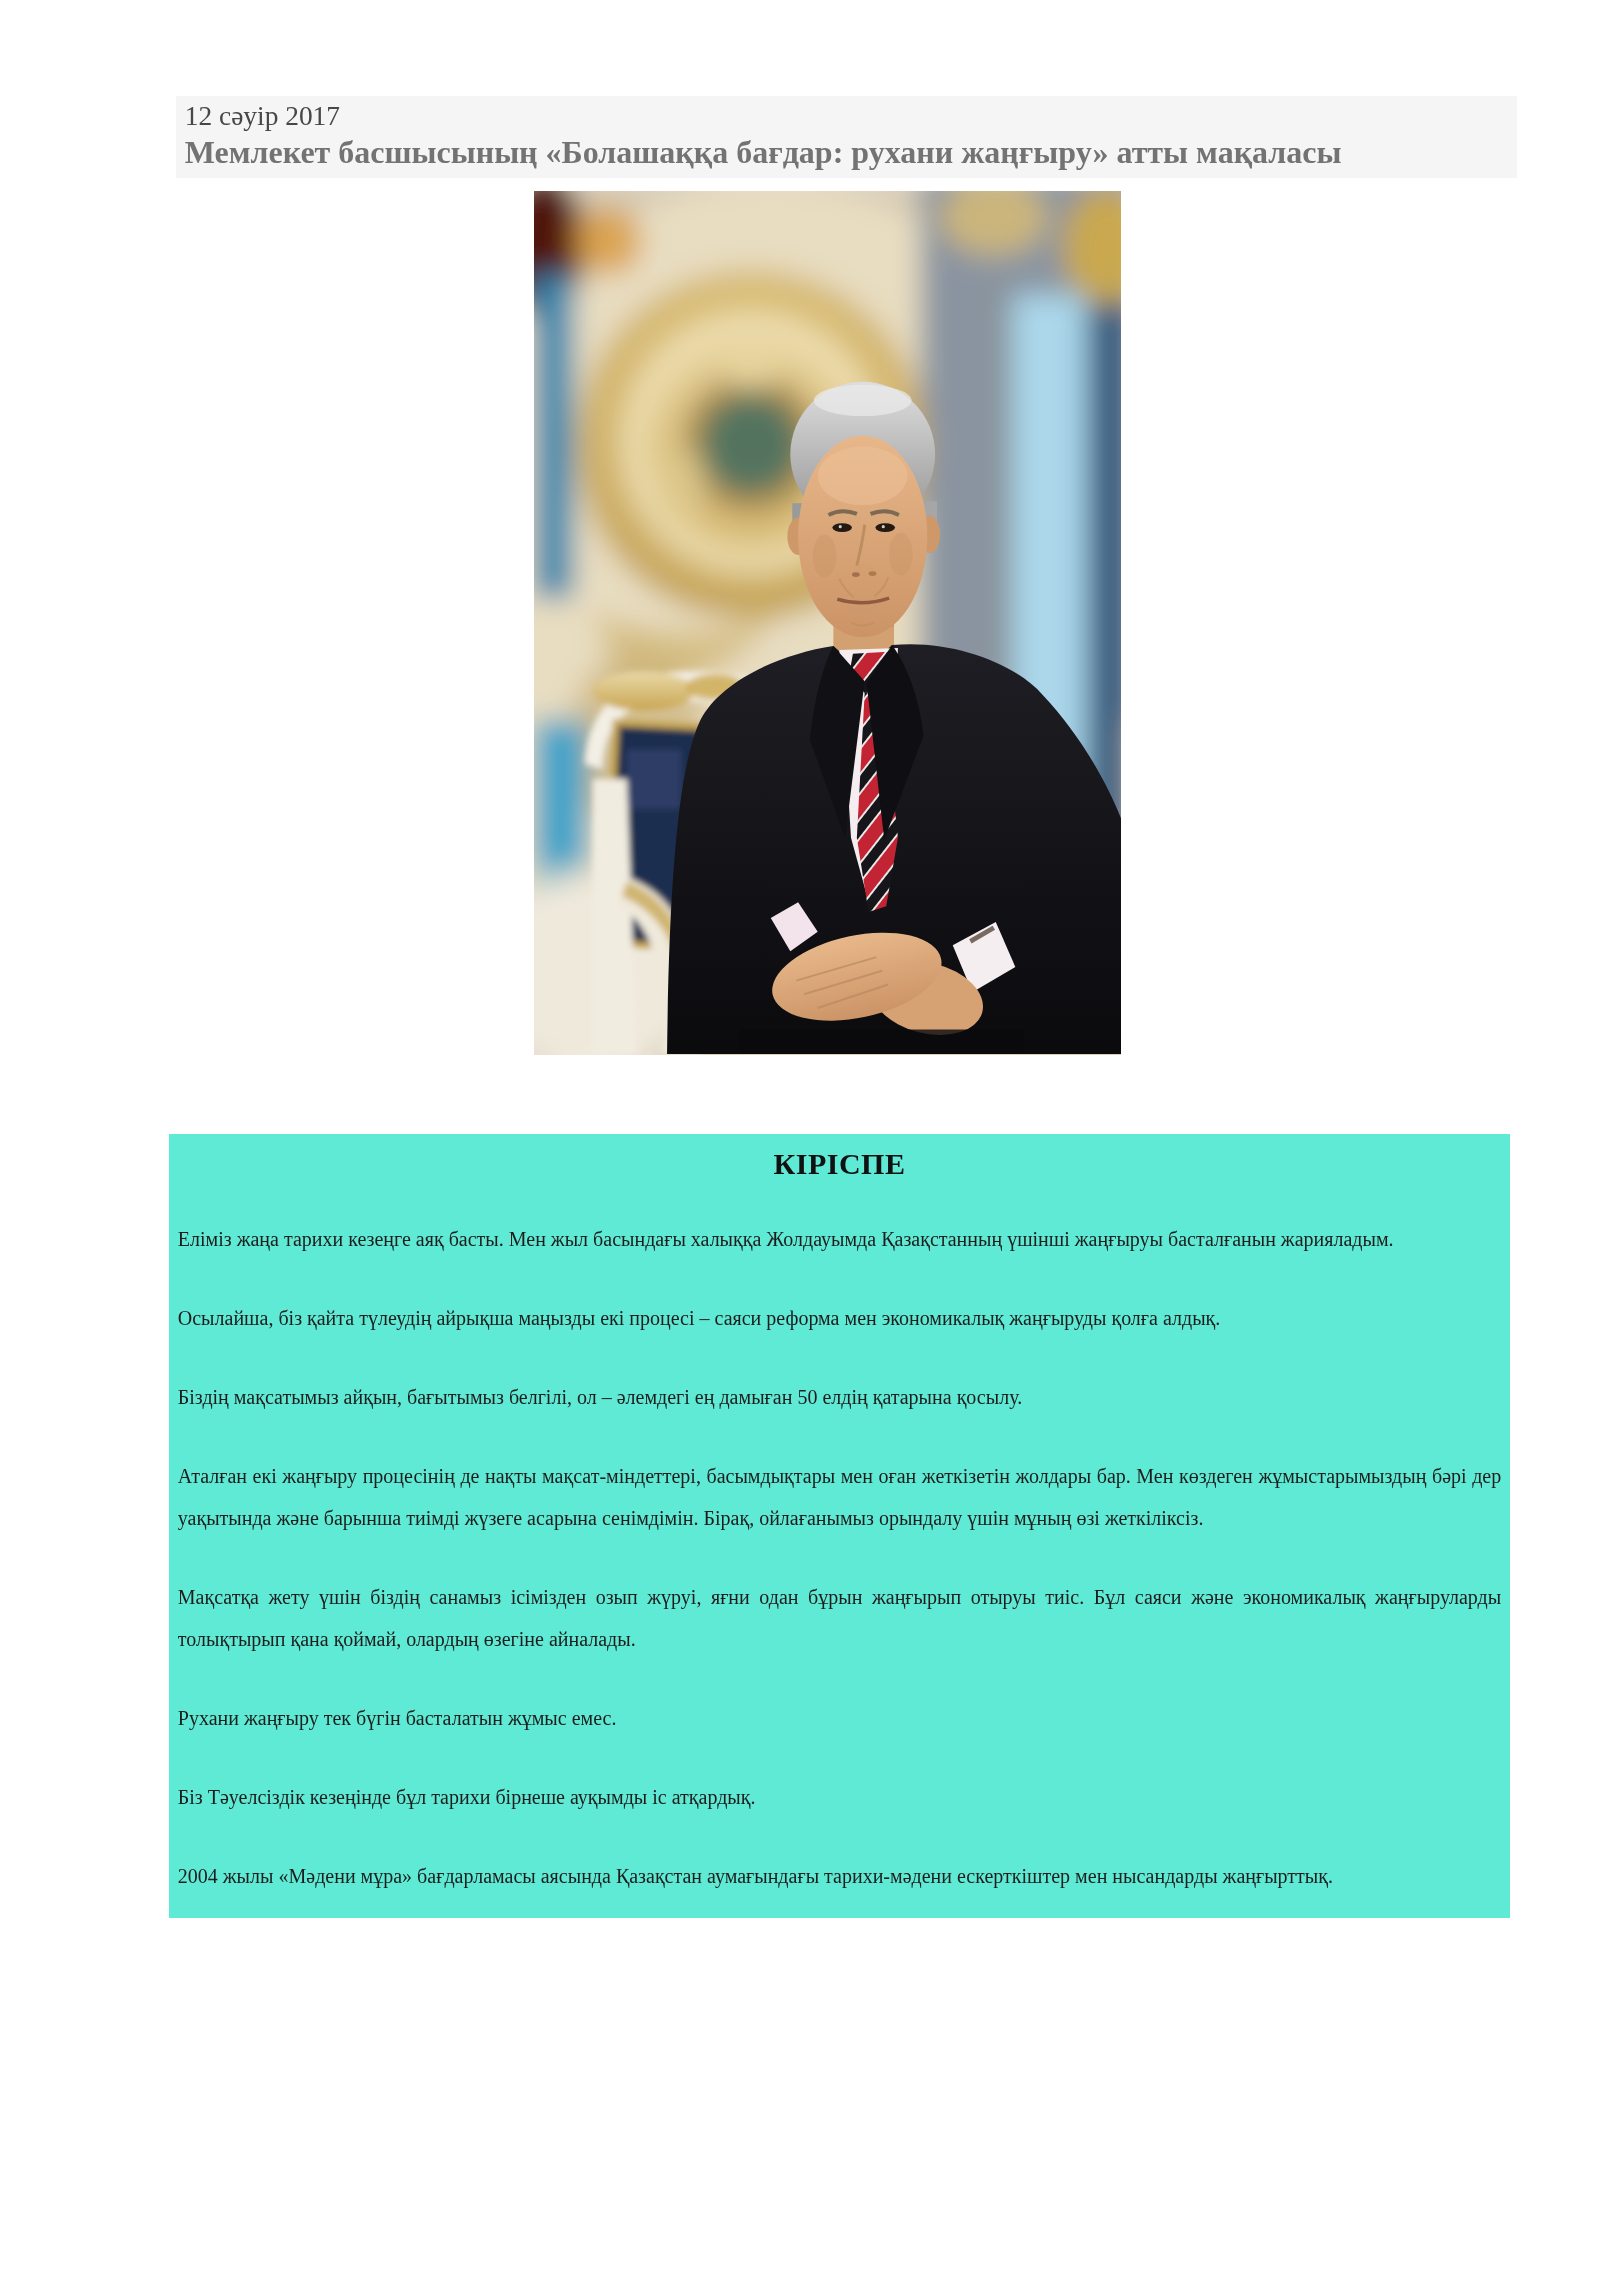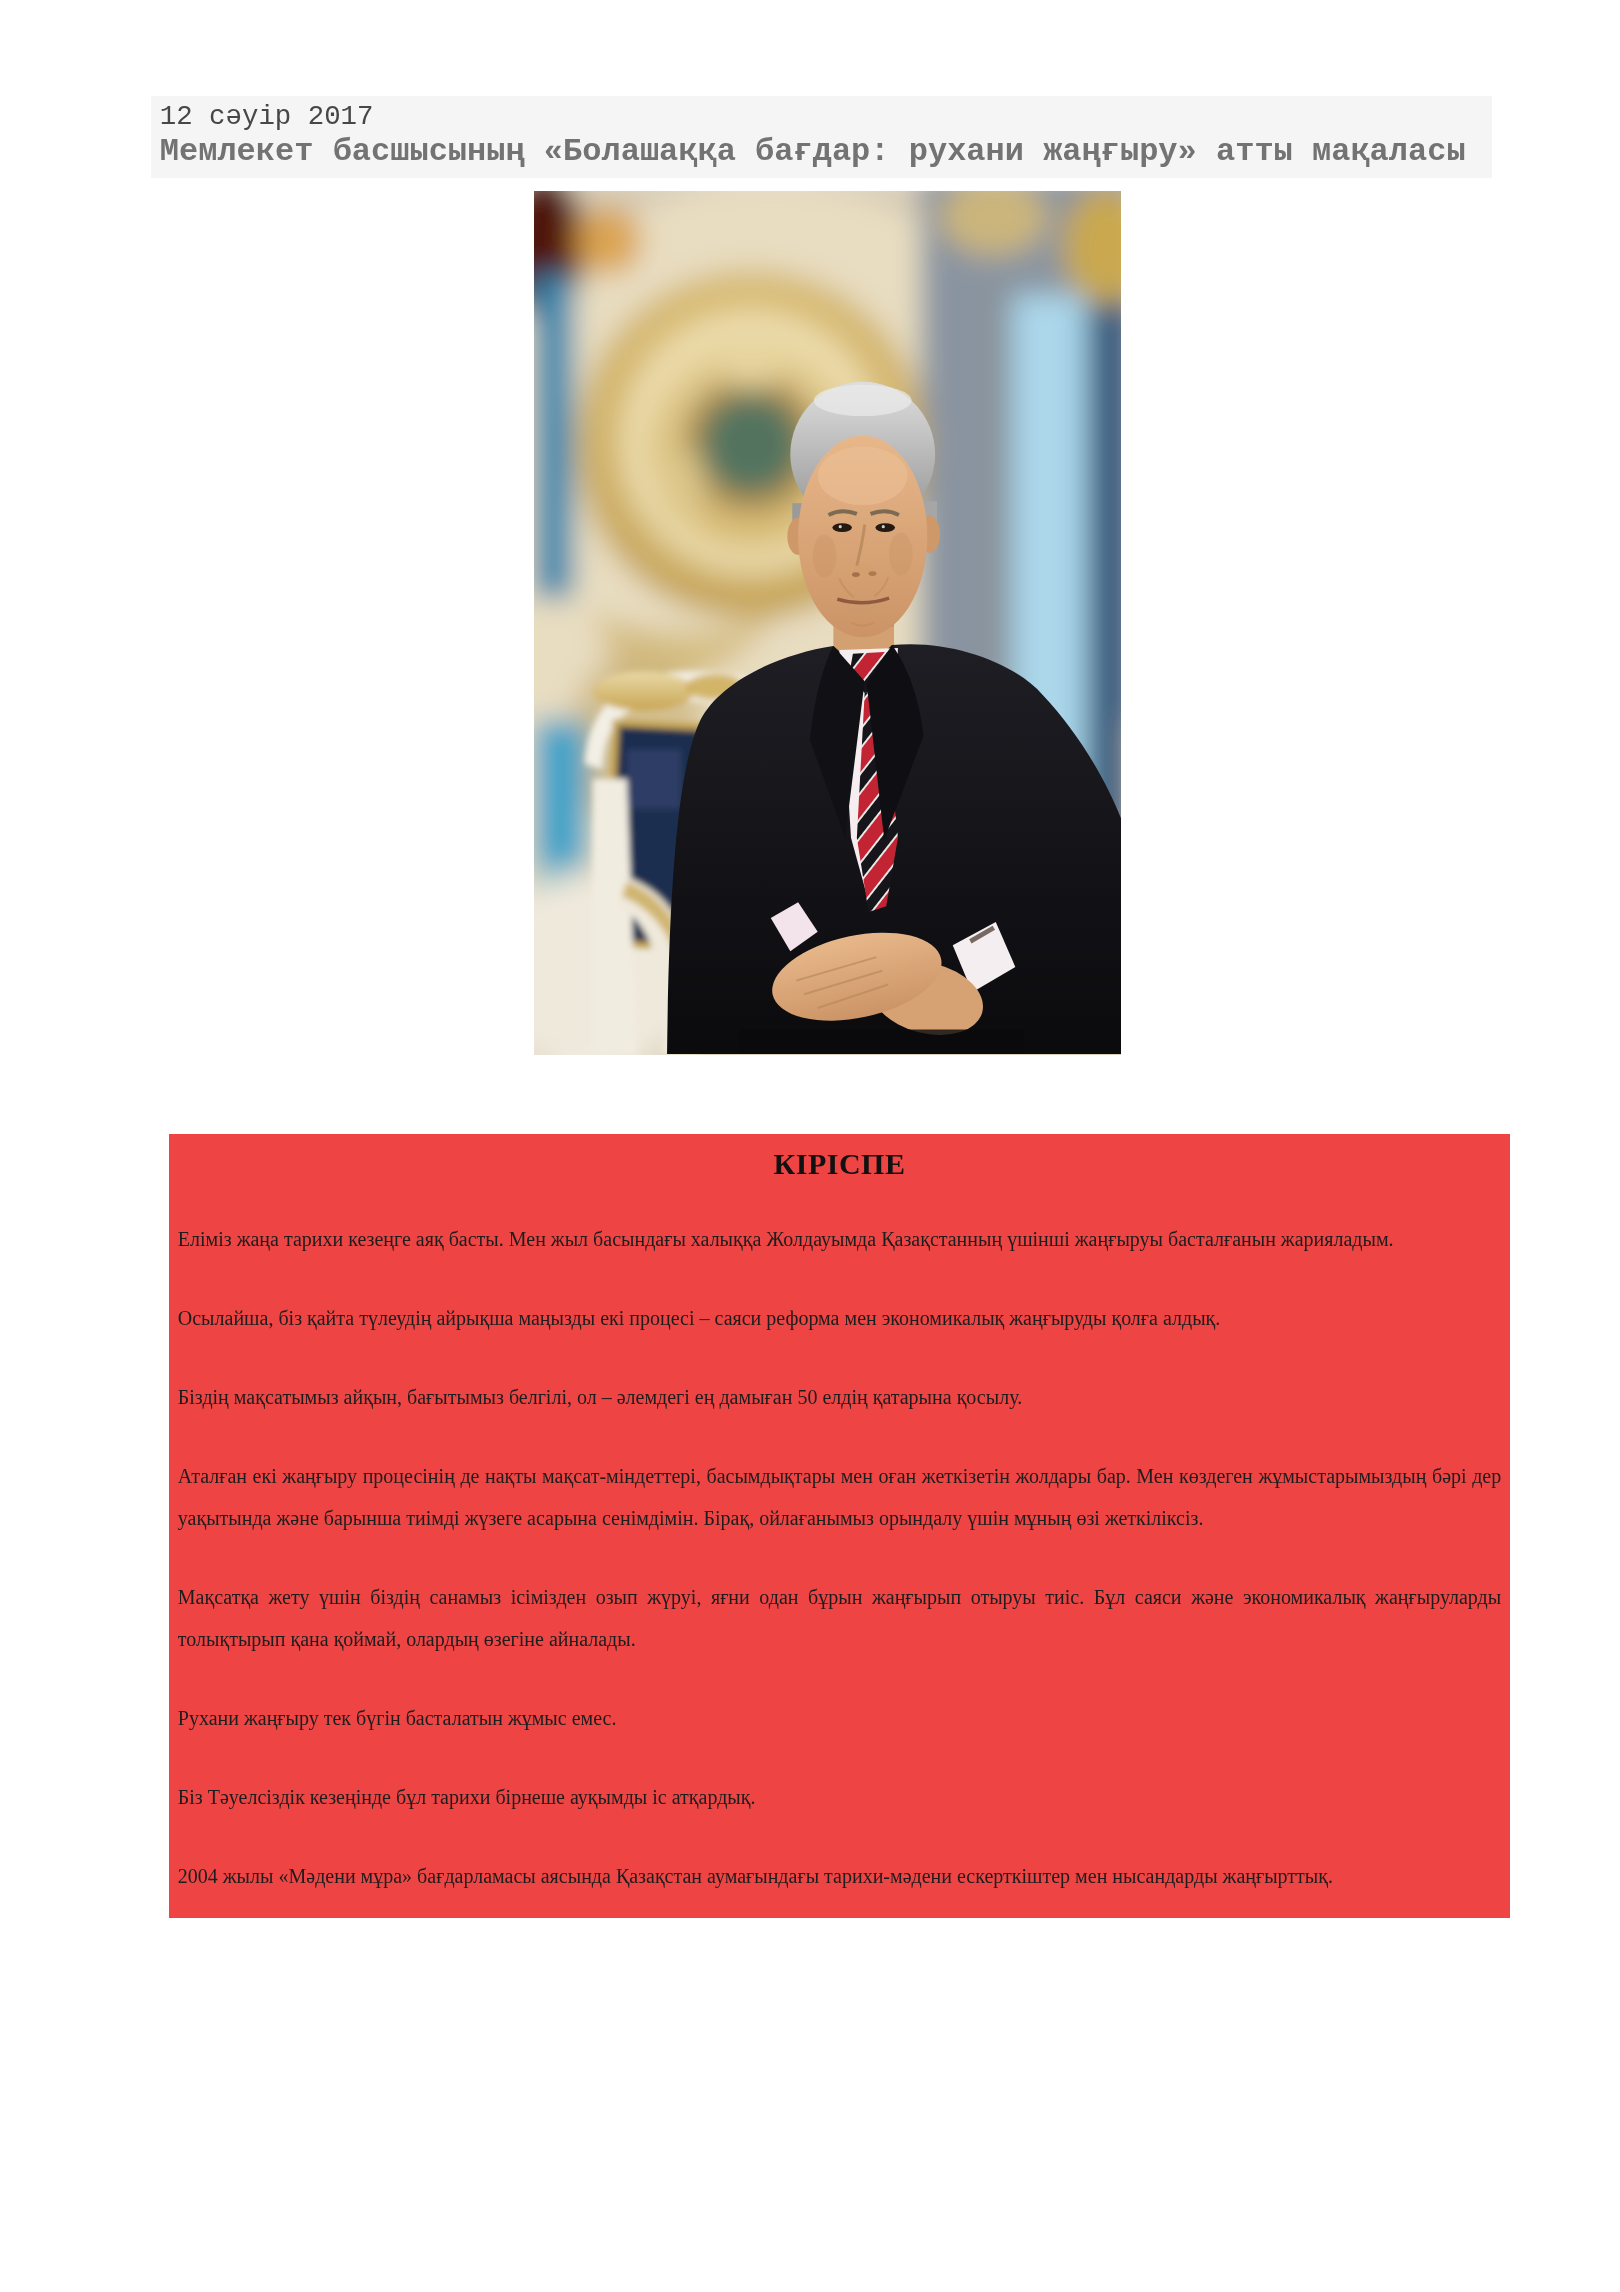--- a/index.html
+++ b/index.html
@@ -4,42 +4,41 @@
 <style>
   html, body { margin: 0; padding: 0; }
   body {
     width: 1620px; height: 2293px;
     background: #ffffff;
     position: relative;
     overflow: hidden;
     font-family: "Liberation Serif", "DejaVu Serif", serif;
   }
   .top-block {
-    position: absolute; left: 151px; top: 96px; width: 1341px;
+    position: absolute; left: 176px; top: 96px; width: 1341px;
     box-sizing: border-box;
     background: #f5f5f6;
     padding: 3.9px 9.8px 7.8px 8.8px;
-    font-family: Liberation Mono, monospace;
   }
   .date-line {
     font-size: 27.4px; line-height: 33px; color: #474747;
   }
   .title-line {
     font-size: 32px; line-height: 36px; font-weight: 700;
     color: #737373; margin-top: 1px;
   }
   .photo-figure {
     position: absolute; left: 534px; top: 191px; width: 587px; height: 864px;
     margin: 0; padding: 0;
   }
   .photo-figure svg { display: block; width: 587px; height: 864px; }
   .article-block {
     position: absolute; left: 169px; top: 1134px; width: 1341px;
     box-sizing: border-box;
-    background: #ef4444;
+    background: #5eead4;
     padding: 11.8px 8.8px 21.6px 8.8px;
     color: #1d1d1d;
   }
   .article-heading {
     font-size: 30px; line-height: 35px; font-weight: 700;
     text-align: center; margin: 0; color: #111111;
     letter-spacing: 0.5px;
   }
   .article-block p {
     font-size: 20px; line-height: 42px;

